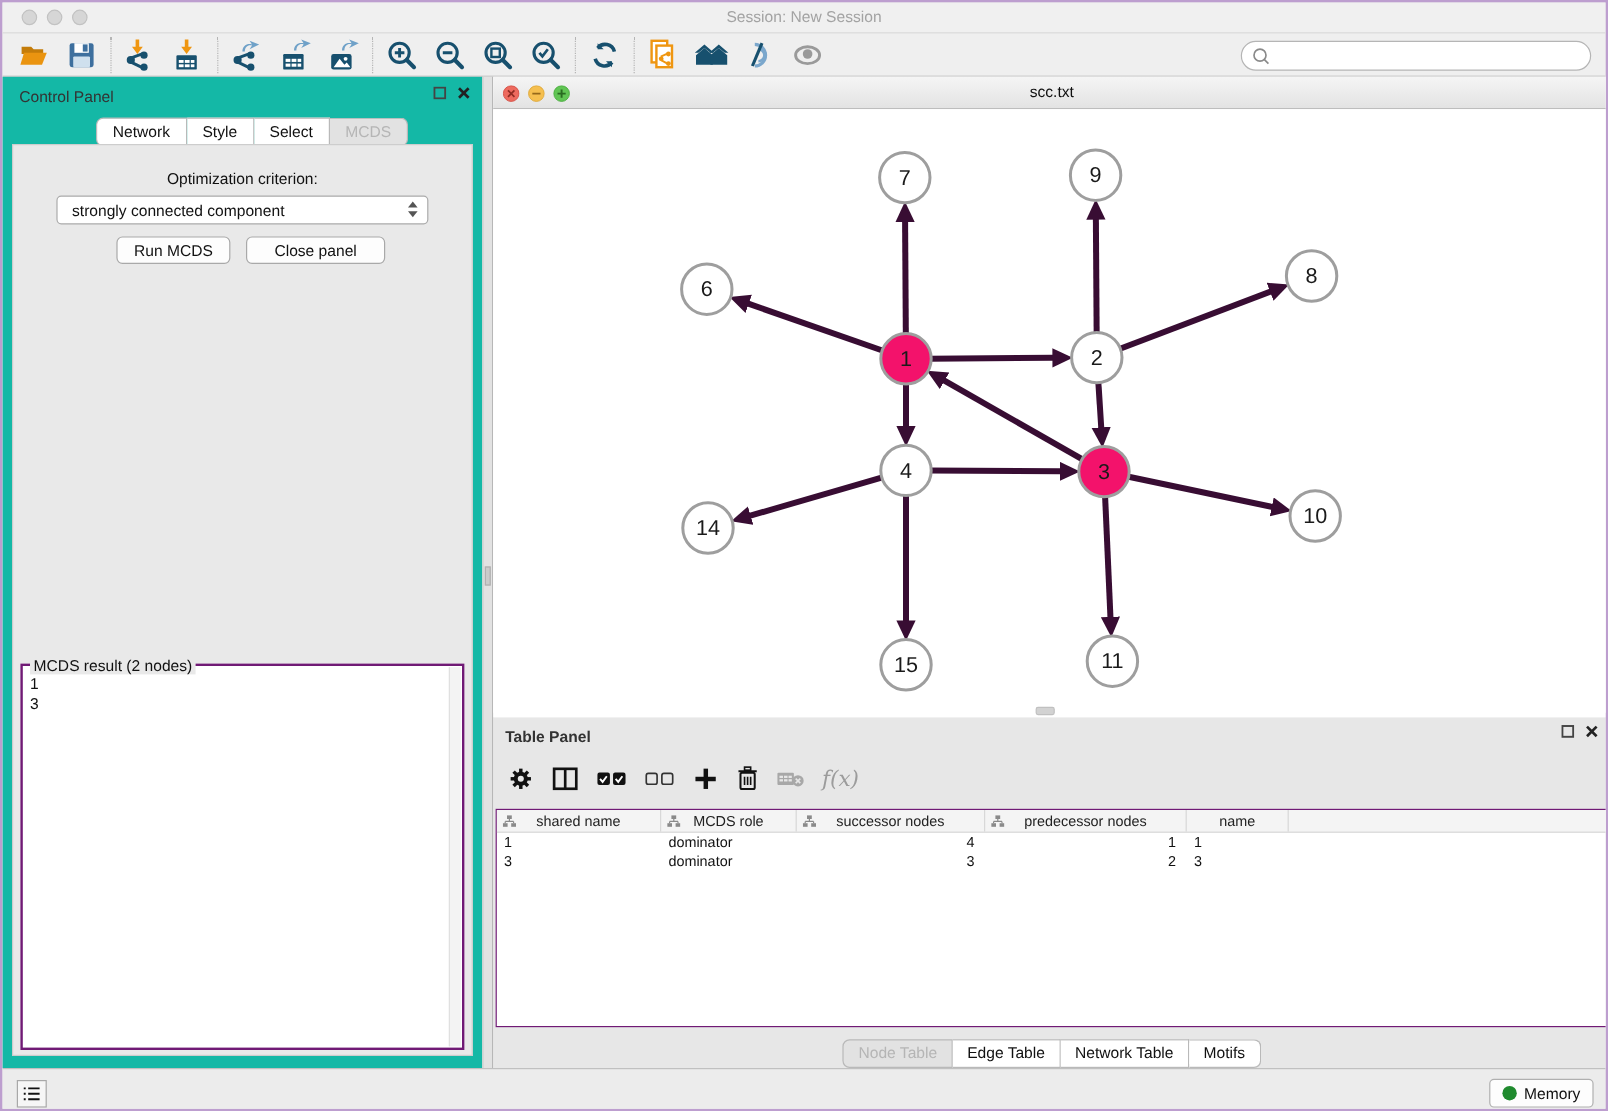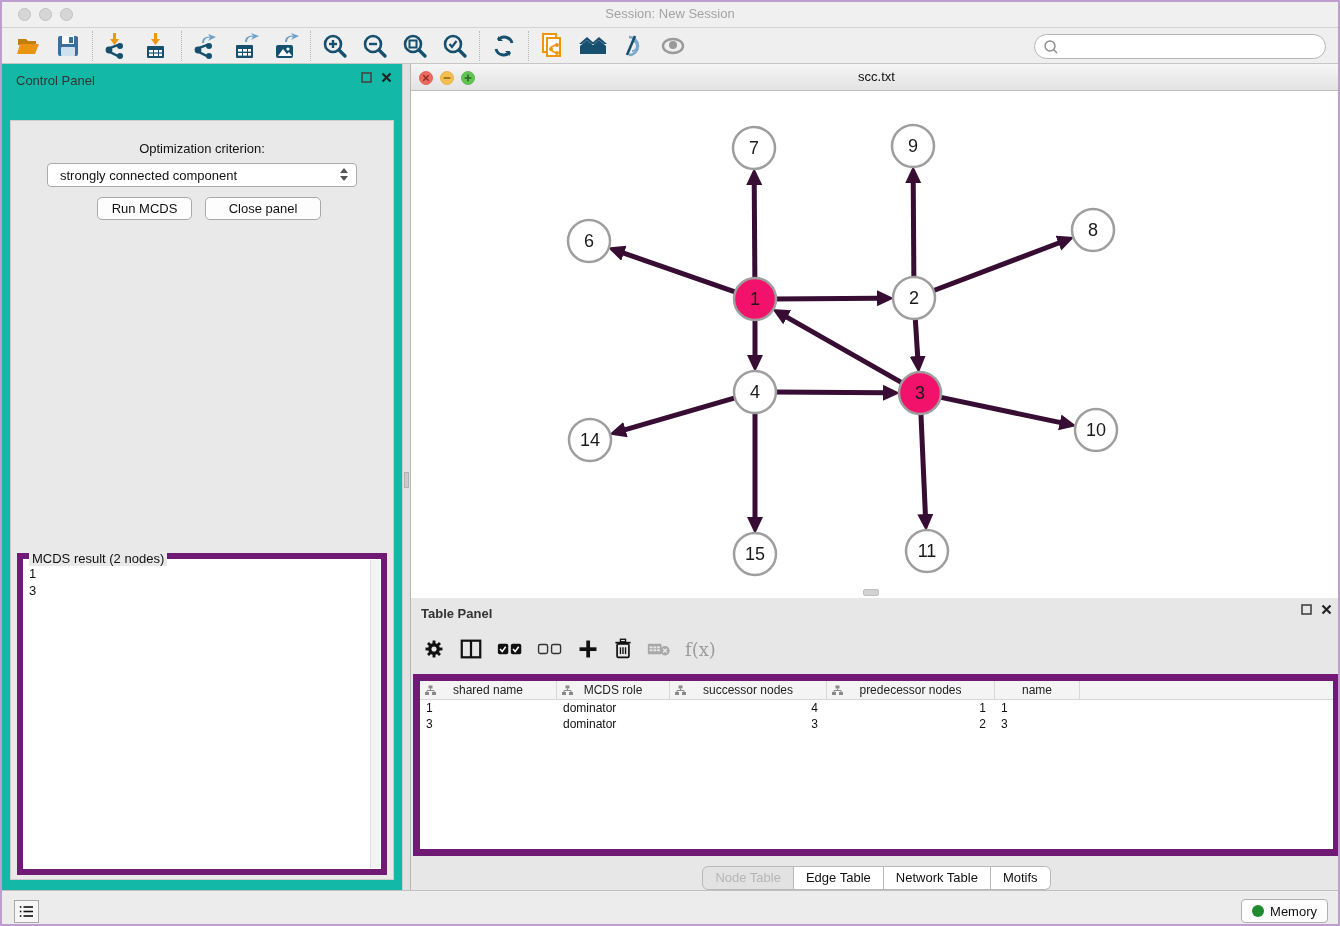--- a/index.html
+++ b/index.html
@@ -40,43 +40,43 @@
   .tab.sel { background:#e2e2e2; color:#b5b5b5; }
   #cp-content { position:absolute; left:8px; top:56px; width:384px; height:760px; background:#e9e9e9; border:1px solid #cdcdcd; }
   #opt-label { position:absolute; left:0; top:20px; width:100%; text-align:center; font-size:13px; color:#111; }
   #criterion { position:absolute; left:36px; top:42px; width:310px; height:24px; background:#fff; border:1px solid #ababab; border-radius:4px; font-size:13px; color:#111; display:flex; align-items:center; padding-left:12px; }
   #criterion .stepper { position:absolute; right:8px; top:4px; display:flex; flex-direction:column; gap:3px; }
   .tri-up { width:0; height:0; border-left:4px solid transparent; border-right:4px solid transparent; border-bottom:5px solid #555; }
   .tri-dn { width:0; height:0; border-left:4px solid transparent; border-right:4px solid transparent; border-top:5px solid #555; }
   .cp-btn { position:absolute; top:76px; height:23px; background:#fdfdfd; border:1px solid #a9a9a9; border-radius:5px; font-size:13px; color:#111; font-family:"Liberation Sans",sans-serif; }
   #run-btn { left:86px; width:95px; }
   #close-btn { left:194px; width:116px; }
-  #result-box { position:absolute; left:6px; top:432px; width:370px; height:322px; border:6px solid #701a75; background:#fff; }
+  #result-box { position:absolute; left:6px; top:432px; width:370px; height:322px; border:2px solid #701a75; background:#fff; }
   #result-legend { position:absolute; left:6px; top:-8px; background:#e9e9e9; padding:0 3px; font-size:13px; color:#111; }
   #result-lines { position:absolute; left:6px; top:6px; font-size:13px; color:#111; line-height:17px; }
   #result-scroll { position:absolute; right:1px; top:1px; width:10px; height:calc(100% - 2px); background:#f3f3f3; border-left:1px solid #e0e0e0; }
 
   
   #splitter { left:400px; top:62px; width:9px; height:826px; background:#e2e2e2; border-left:1px solid #cfcfcf; border-right:1px solid #b7b7b7; }
   #splitter .grip { position:absolute; left:1px; top:408px; width:5px; height:16px; background:#cbcbcb; border:1px solid #b0b0b0; }
 
   
   #network-window { left:409px; top:62px; width:931px; height:534px; background:#fff; }
   #net-titlebar { position:absolute; left:0; top:0; width:100%; height:27px; background:linear-gradient(#f5f5f5,#e3e3e3); border-bottom:1px solid #bdbdbd; }
   #net-titlebar .lights { position:absolute; left:8px; top:7px; display:flex; gap:7px; }
   #net-title { width:100%; text-align:center; line-height:26px; font-size:13px; color:#111; }
   #net-canvas { position:absolute; left:0; top:27px; width:931px; height:503px; background:#fff; }
   #net-hscroll { position:absolute; left:452px; bottom:2px; width:16px; height:7px; background:#d2d2d2; border:1px solid #c0c0c0; border-radius:2px; }
 
   
   #table-panel { left:409px; top:596px; width:931px; height:292px; background:#e7e7e7; }
   #tp-title { position:absolute; left:10px; top:8px; font-size:13px; color:#333;font-weight:bold; }
   #tp-toolbar { position:absolute; left:12px; top:32px; height:38px; display:flex; align-items:center; gap:14px; }
-  #tp-fx { font-family:"DejaVu Serif", serif; font-size:18px; color:#9c9c9c; }
-  #tp-tablebox { position:absolute; left:2px; top:76px; width:927px; height:182px; background:#fff; border:7px solid #701a75; overflow:hidden; }
+  #tp-fx { font-family:"DejaVu Serif", serif; font-style:italic; font-size:18px; color:#9c9c9c; }
+  #tp-tablebox { position:absolute; left:2px; top:76px; width:927px; height:182px; background:#fff; border:1px solid #701a75; overflow:hidden; }
   #tp-headrow { display:flex; height:19px; background:#f4f4f4; border-bottom:1px solid #d8d8d8; }
   .hcell { position:relative; border-right:1px solid #d8d8d8; font-size:12px; color:#222; display:flex; align-items:center; justify-content:center; }
   .hcell .hicon { position:absolute; left:5px; top:4px; }
   .trow { display:flex; height:16px; }
   .tcell { font-size:12px; color:#111; padding:1px 6px 0; white-space:nowrap; overflow:hidden; }
   .tcell.r { text-align:right; padding-right:9px; }
   #tp-tabs { position:absolute; left:0; top:268px; width:100%; display:flex; justify-content:center; }
   #tp-tabs .tab { padding:3px 12px 4px; }
 
   
@@ -269,20 +269,26 @@
     <span class="panel-btns">
       <svg width="11" height="11" viewBox="0 0 11 11">
           <rect x="1" y="1" width="9" height="9" fill="none" stroke="#444" stroke-width="1.6"></rect>
         </svg>
       <svg width="11" height="11" viewBox="0 0 11 11">
           <line x1="1.5" y1="1.5" x2="9.5" y2="9.5" stroke="#222" stroke-width="2.2"></line>
           <line x1="9.5" y1="1.5" x2="1.5" y2="9.5" stroke="#222" stroke-width="2.2"></line>
         </svg>
     </span>
   </div>
+  <div id="cp-tabs" class="tabrow">
+      <div class="tab">Network</div>
+      <div class="tab">Style</div>
+      <div class="tab">Select</div>
+      <div class="tab sel">MCDS</div>
+    </div>
   <div id="cp-content">
     <div id="opt-label">Optimization criterion:</div>
     <div id="criterion">
       <span>strongly connected component</span>
       <span class="stepper">
           <span class="tri-up"></span>
           <span class="tri-dn"></span>
         </span>
     </div>
     <button class="cp-btn" id="run-btn">Run MCDS</button>

